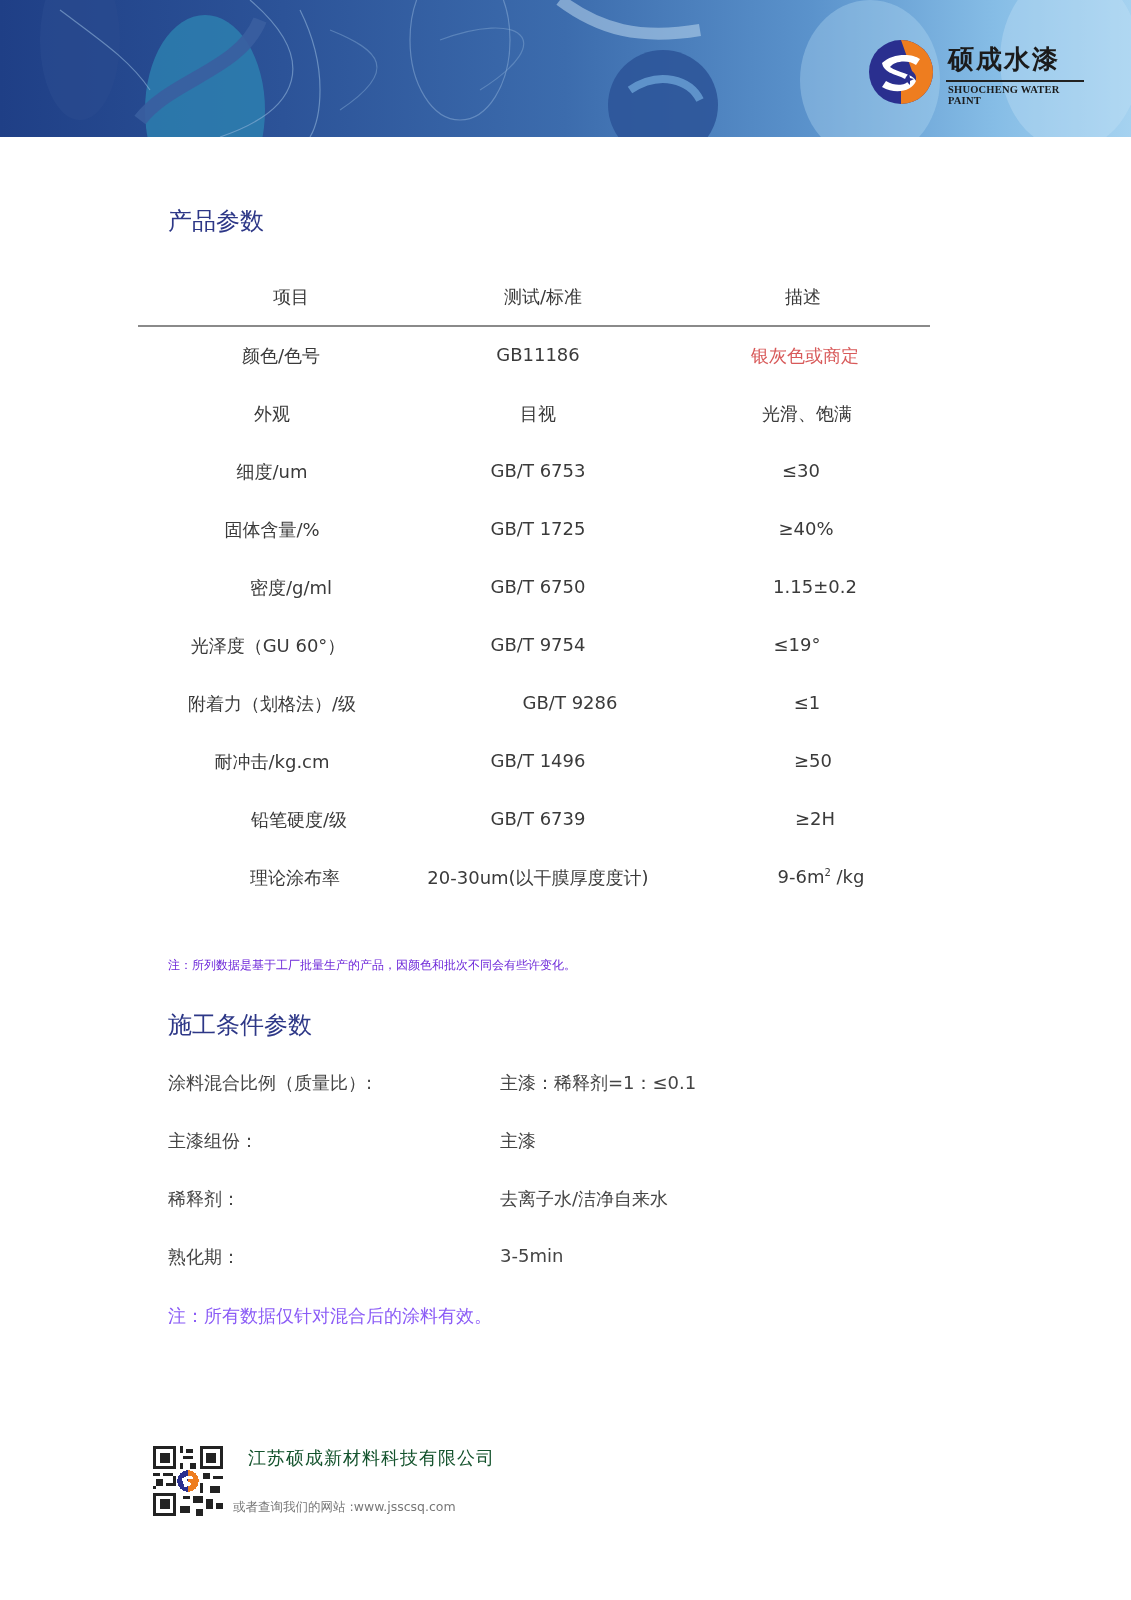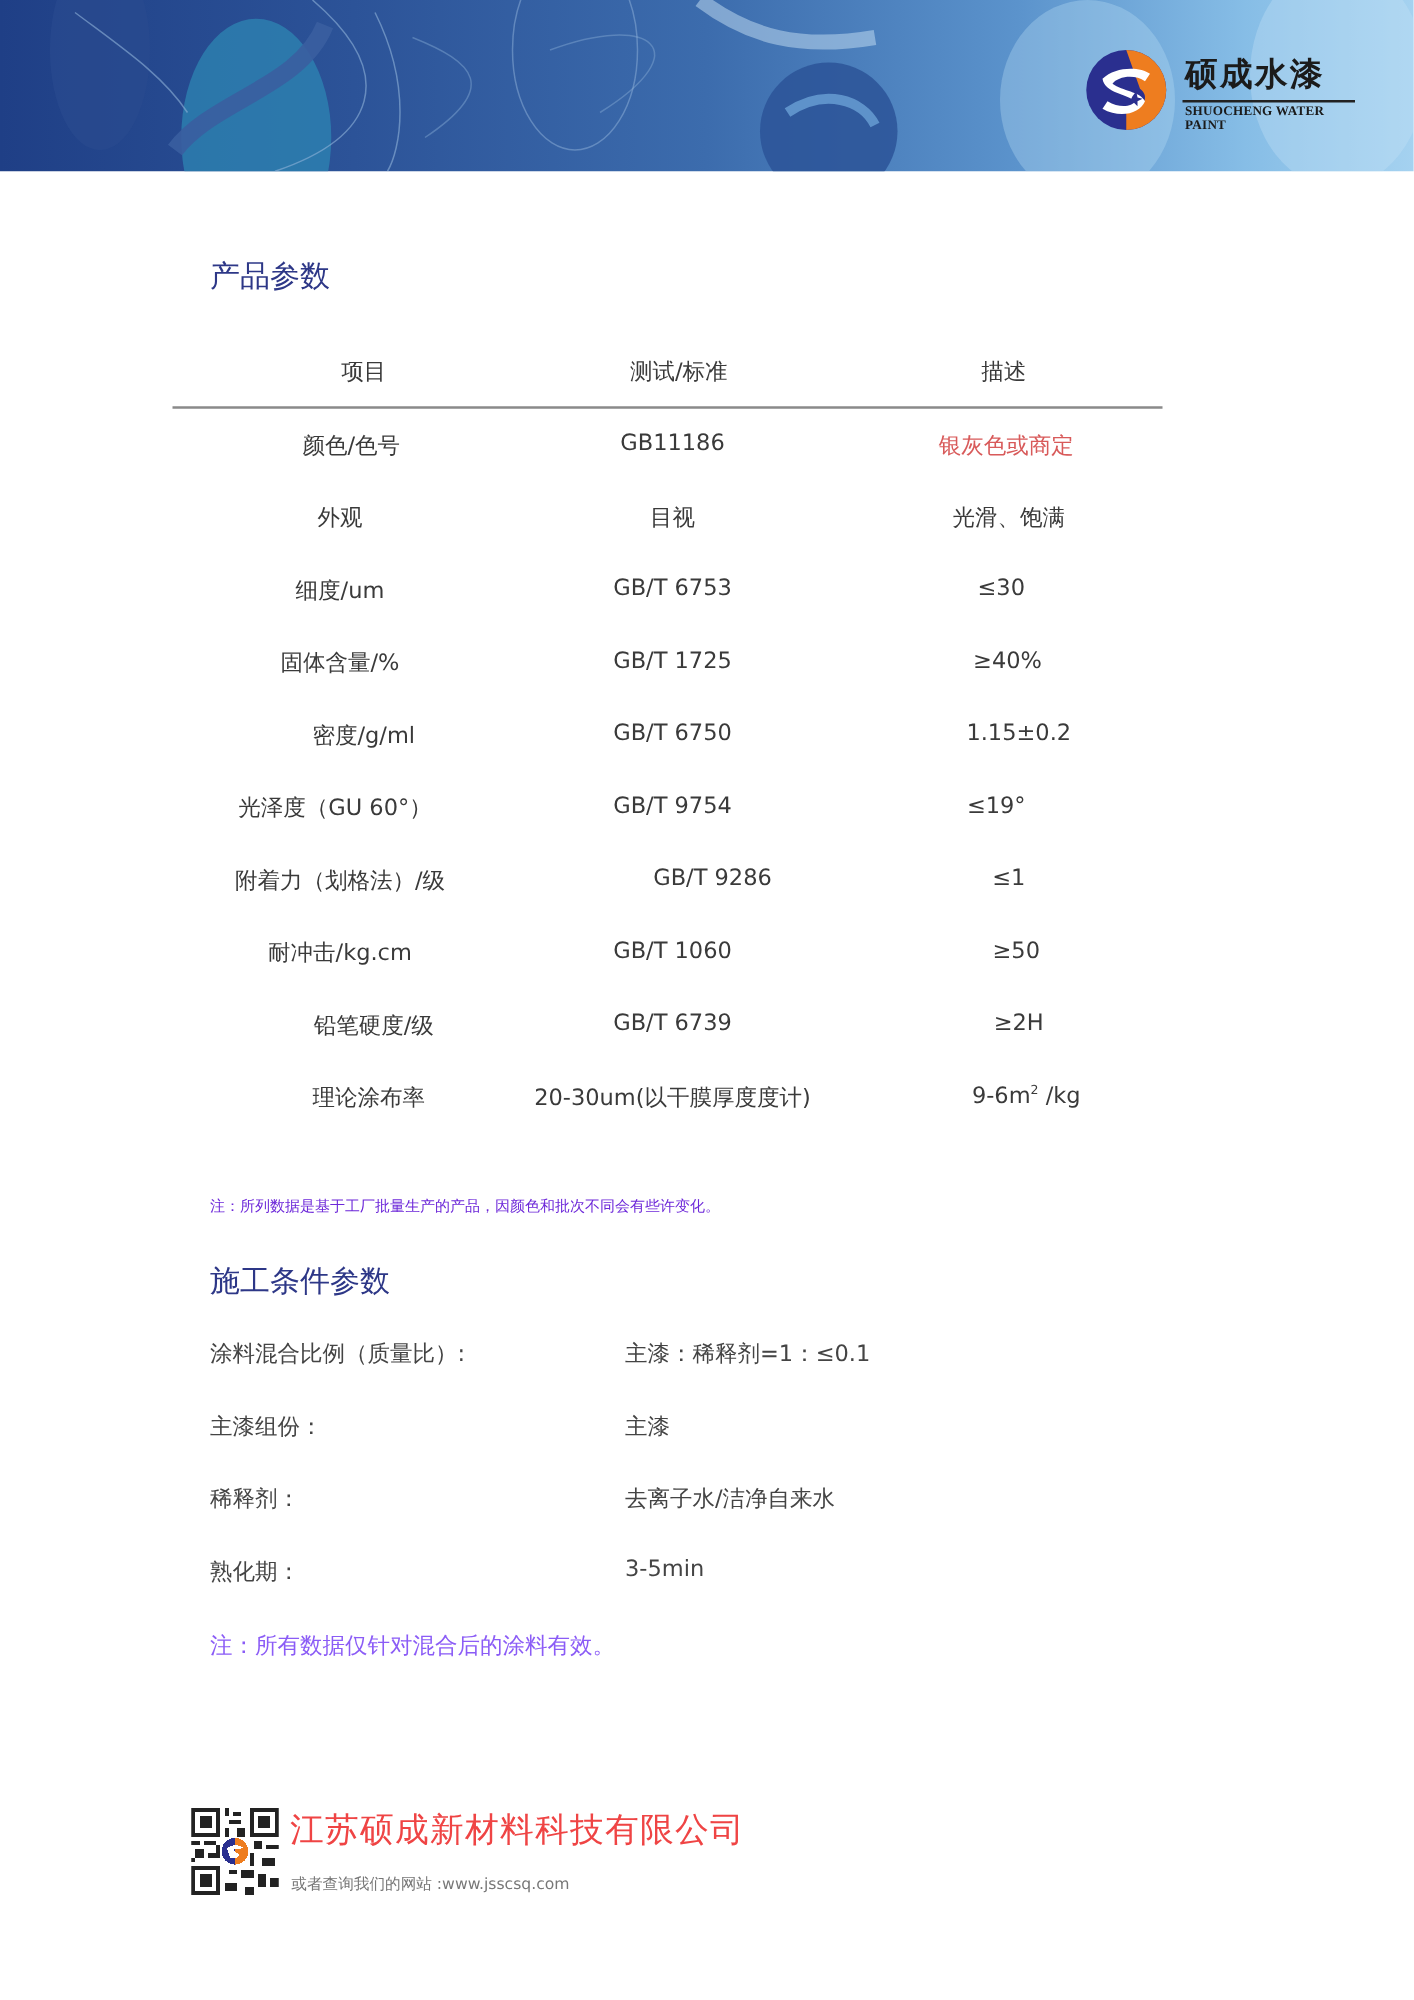--- a/index.html
+++ b/index.html
@@ -40,21 +40,21 @@
     .divider {
       position: absolute; left: 138px; top: 325px; width: 792px; height: 2px; background: #8a8a8a;
     }
     .row { position: absolute; left: 0; width: 1131px; height: 30px; }
     .red { color: #d85a5a; }
     .note { position: absolute; left: 168px; font-size: 12px; color: #6d28d9; white-space: nowrap; }
     .cond-label { position: absolute; left: 168px; font-size: 18px; color: #444; white-space: nowrap; }
     .cond-value { position: absolute; left: 500px; font-size: 18px; color: #444; white-space: nowrap; }
     .footer { position: absolute; left: 150px; top: 1440px; width: 820px; height: 90px; }
     .qr { position: absolute; left: 3px; top: 6px; width: 70px; height: 70px; }
-    .company { position: absolute; left: 82px; top: 6px; font-size: 27px; color: #ef4444; letter-spacing: 1px; white-space: nowrap; }
+    .company { position: absolute; left: 98px; top: 6px; font-size: 18px; color: #14532d; letter-spacing: 1px; white-space: nowrap; }
     .fine { position: absolute; left: 83px; font-size: 12.5px; color: #777; white-space: nowrap; }
     sup { font-size: 10px; }
   </style>
 </head>
 <body>
 
 <div class="banner">
   <svg class="deco" width="1131" height="137" viewBox="0 0 1131 137">
     <ellipse cx="80" cy="40" rx="40" ry="80" fill="#2a4a8f" opacity="0.7"></ellipse>
     <ellipse cx="205" cy="110" rx="60" ry="95" fill="#2d86b3" opacity="0.75"></ellipse>
@@ -124,21 +124,21 @@
     <div class="cell" style="left:538px;">GB/T 9754</div>
     <div class="cell" style="left:797px;">≤19°</div>
   </div>
   <div class="row" style="top:692px;">
     <div class="cell" style="left:272px;">附着力（划格法）/级</div>
     <div class="cell" style="left:538px;margin-left:32px;">GB/T 9286</div>
     <div class="cell" style="left:807px;">≤1</div>
   </div>
   <div class="row" style="top:750px;">
     <div class="cell" style="left:272px;">耐冲击/kg.cm</div>
-    <div class="cell" style="left:538px;">GB/T 1060</div>
+    <div class="cell" style="left:538px;">GB/T 1496</div>
     <div class="cell" style="left:813px;">≥50</div>
   </div>
   <div class="row" style="top:808px;">
     <div class="cell" style="left:299px;">铅笔硬度/级</div>
     <div class="cell" style="left:538px;">GB/T 6739</div>
     <div class="cell" style="left:815px;">≥2H</div>
   </div>
   <div class="row" style="top:866px;">
     <div class="cell" style="left:295px;">理论涂布率</div>
     <div class="cell" style="left:538px;">20-30um(以干膜厚度度计)</div>

